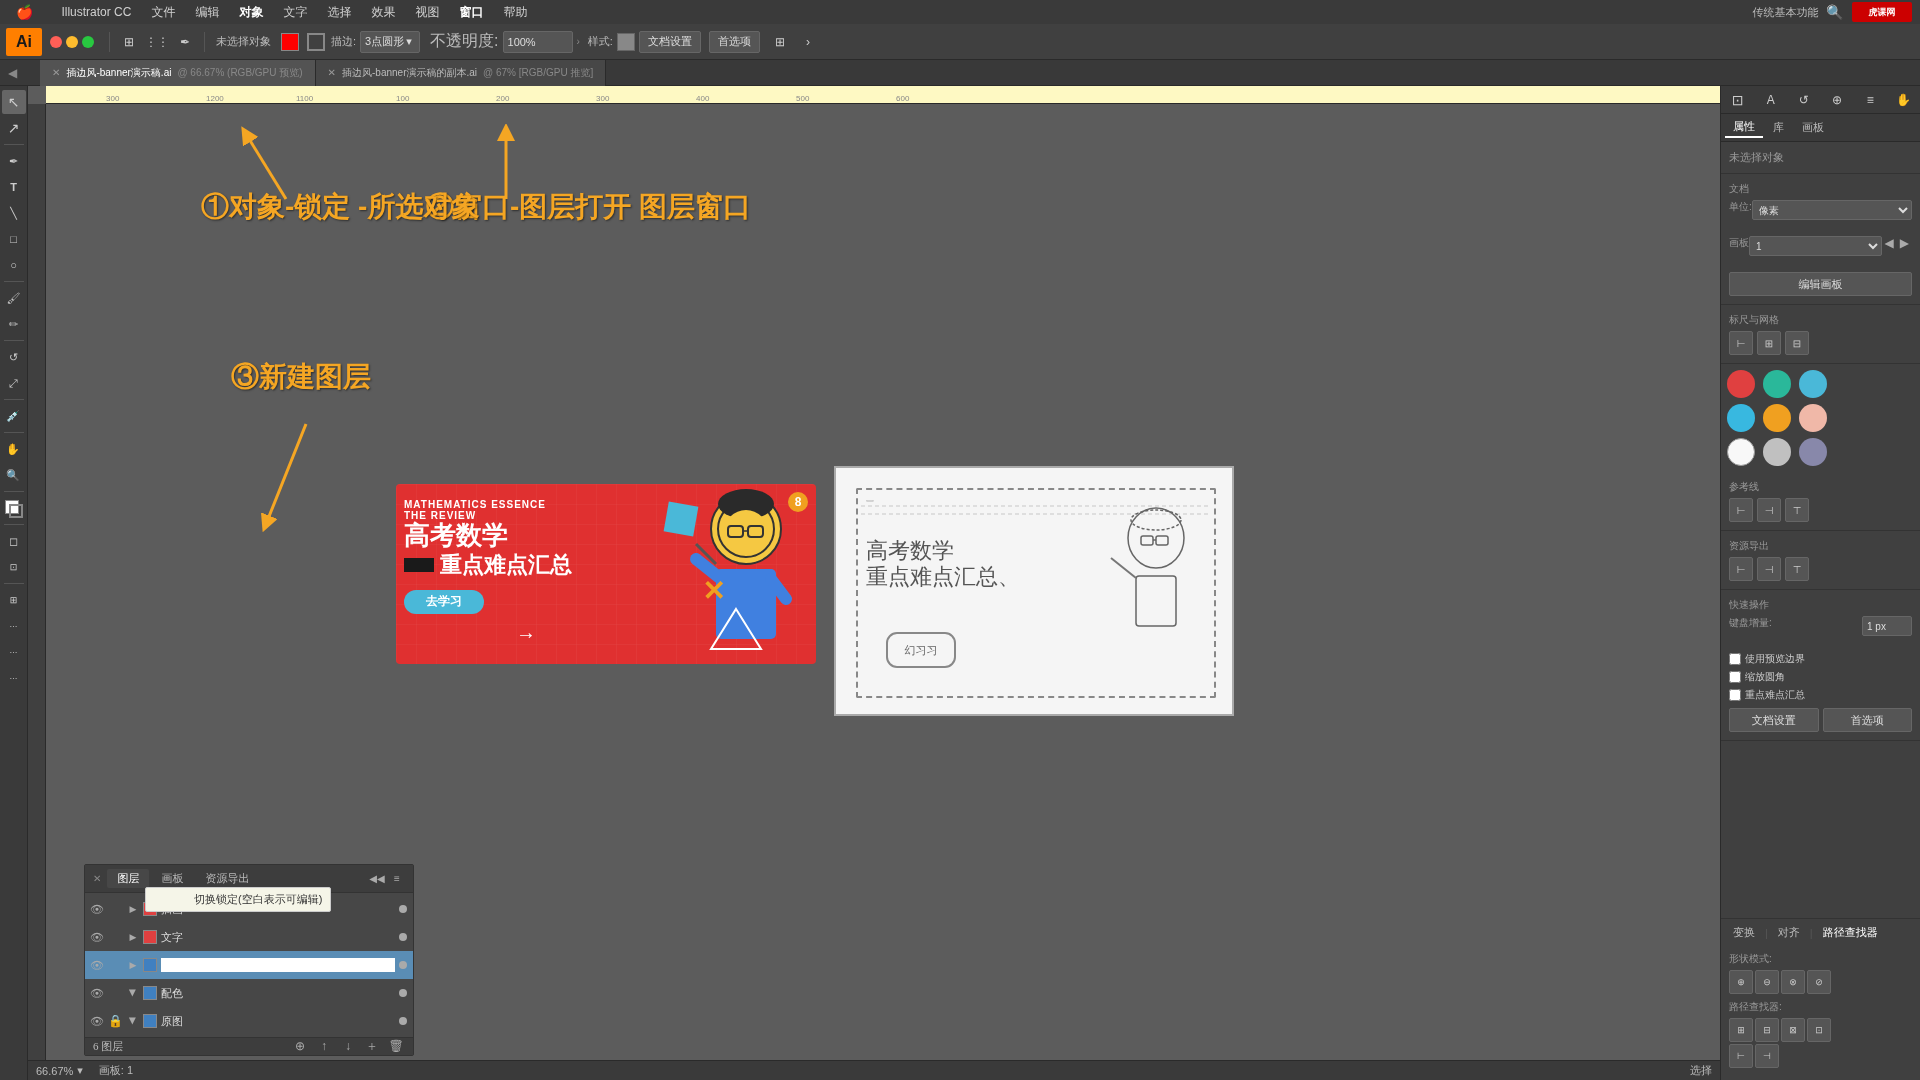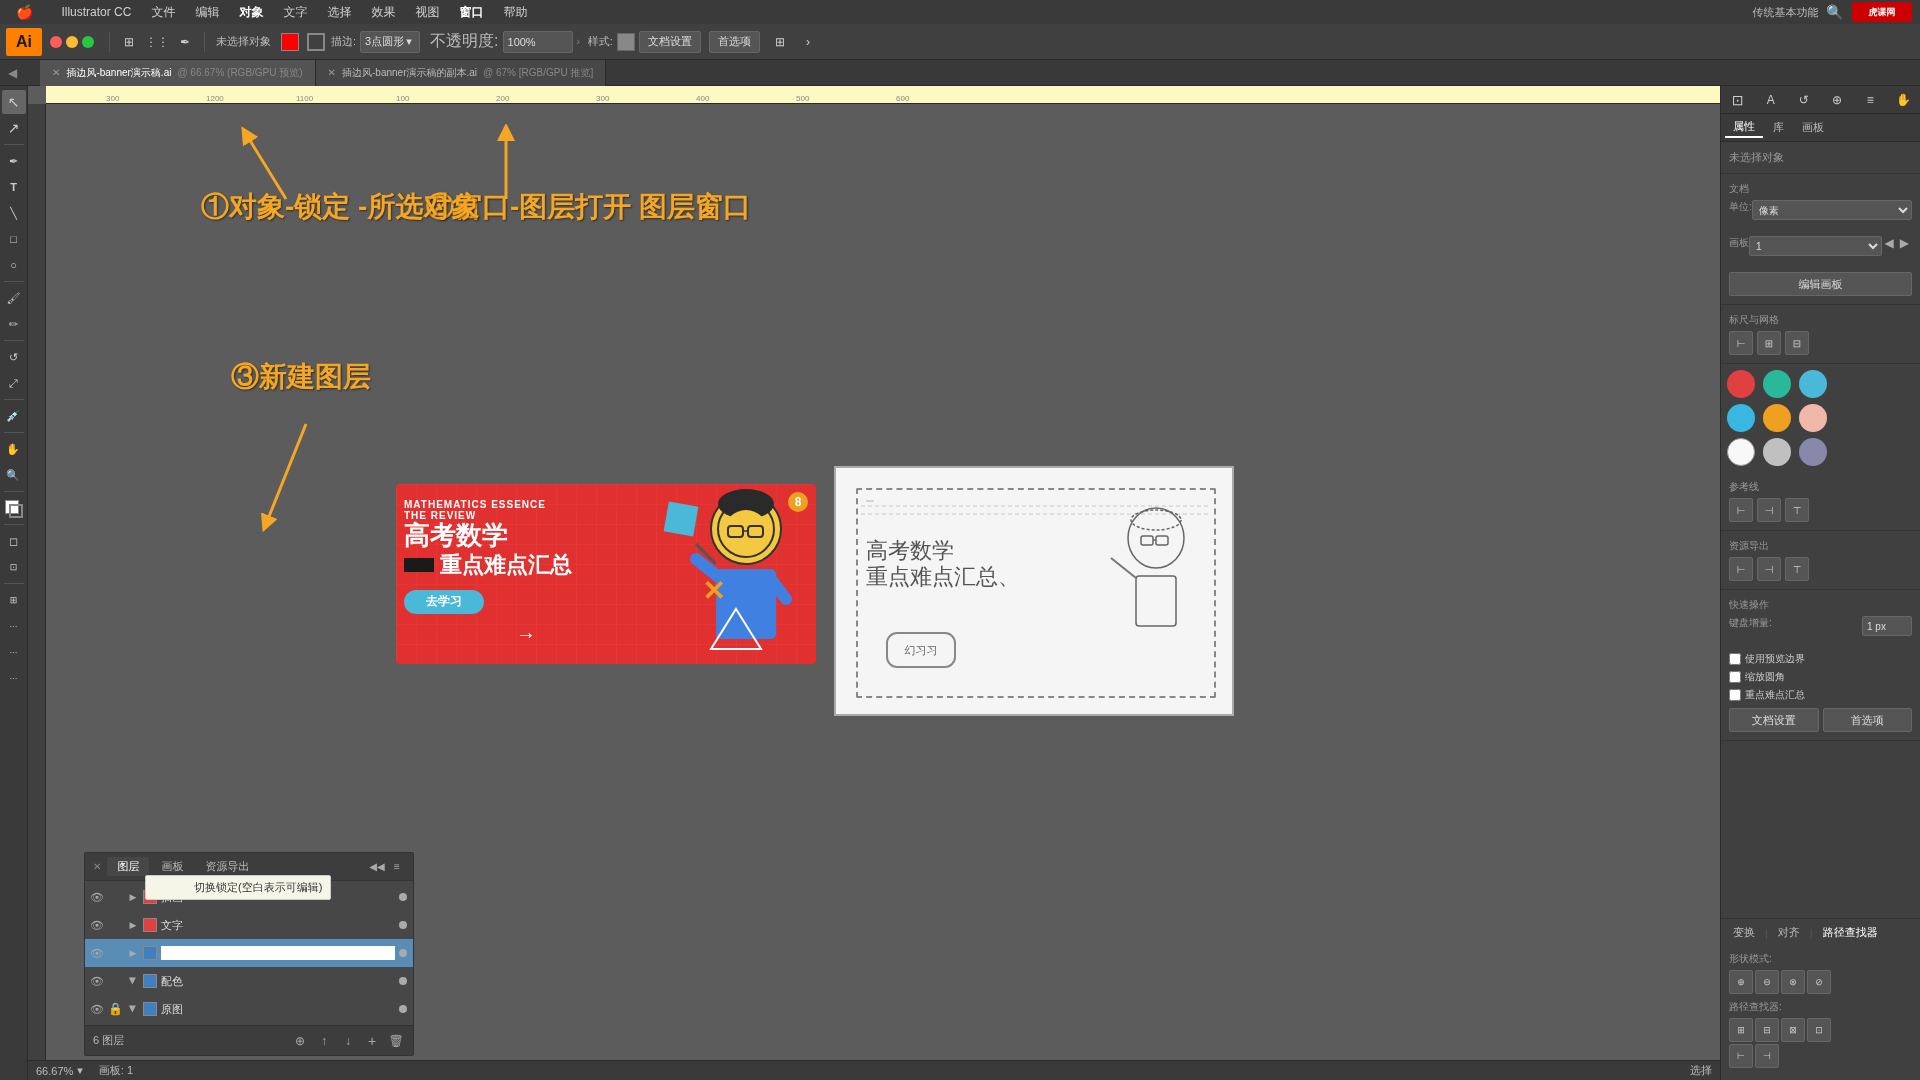--- a/index.html
+++ b/index.html
@@ -154,22 +154,22 @@
       flex: 1; font-size: 11px; color: #ddd;
     }
     .layer-name-input {
       flex: 1; font-size: 11px; color: #000; background: #fff;
       border: none; outline: none; padding: 1px 3px;
     }
     .layer-visibility-dot {
       width: 8px; height: 8px; border-radius: 50%; background: #aaa; margin-right: 2px;
     }
     .panel-footer {
-      height: 30px; background: #3d3d3d; display: flex; align-items: center;
-      padding: 0 8px; border-top: 1px solid #333; font-size: 11px; color: #bbb; gap: 12px;
+      height: 18px; background: #3d3d3d; display: flex; align-items: center;
+      padding: 0 8px; border-top: 1px solid #333; font-size: 11px; color: #bbb; gap: 12px; font-family: Liberation Serif, serif;
     }
     .footer-btn {
       width: 18px; height: 18px; display: flex; align-items: center; justify-content: center;
       color: #aaa; font-size: 12px; cursor: pointer;
     }
 
     
     .tooltip {
       position: absolute; background: #f5f5e8; color: #333;
       font-size: 11px; padding: 4px 8px; border: 1px solid #ccc;

